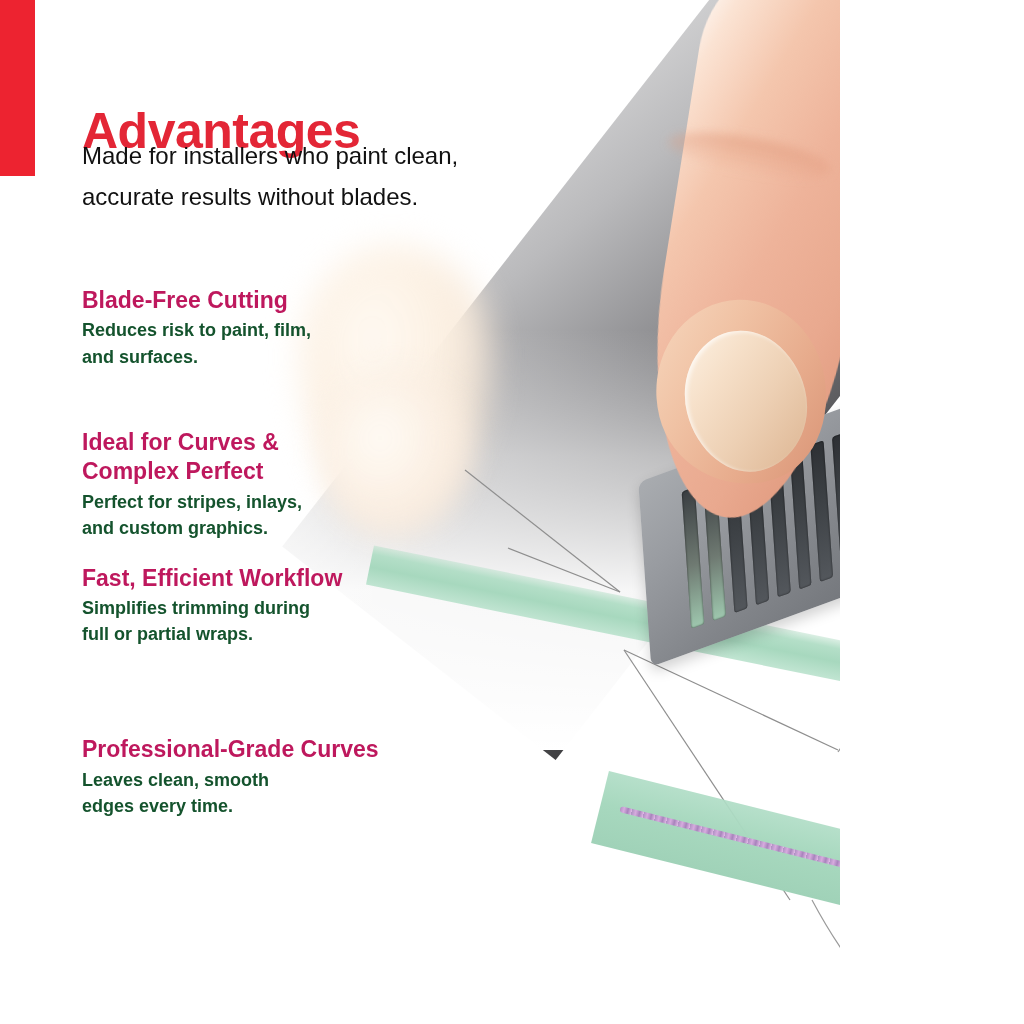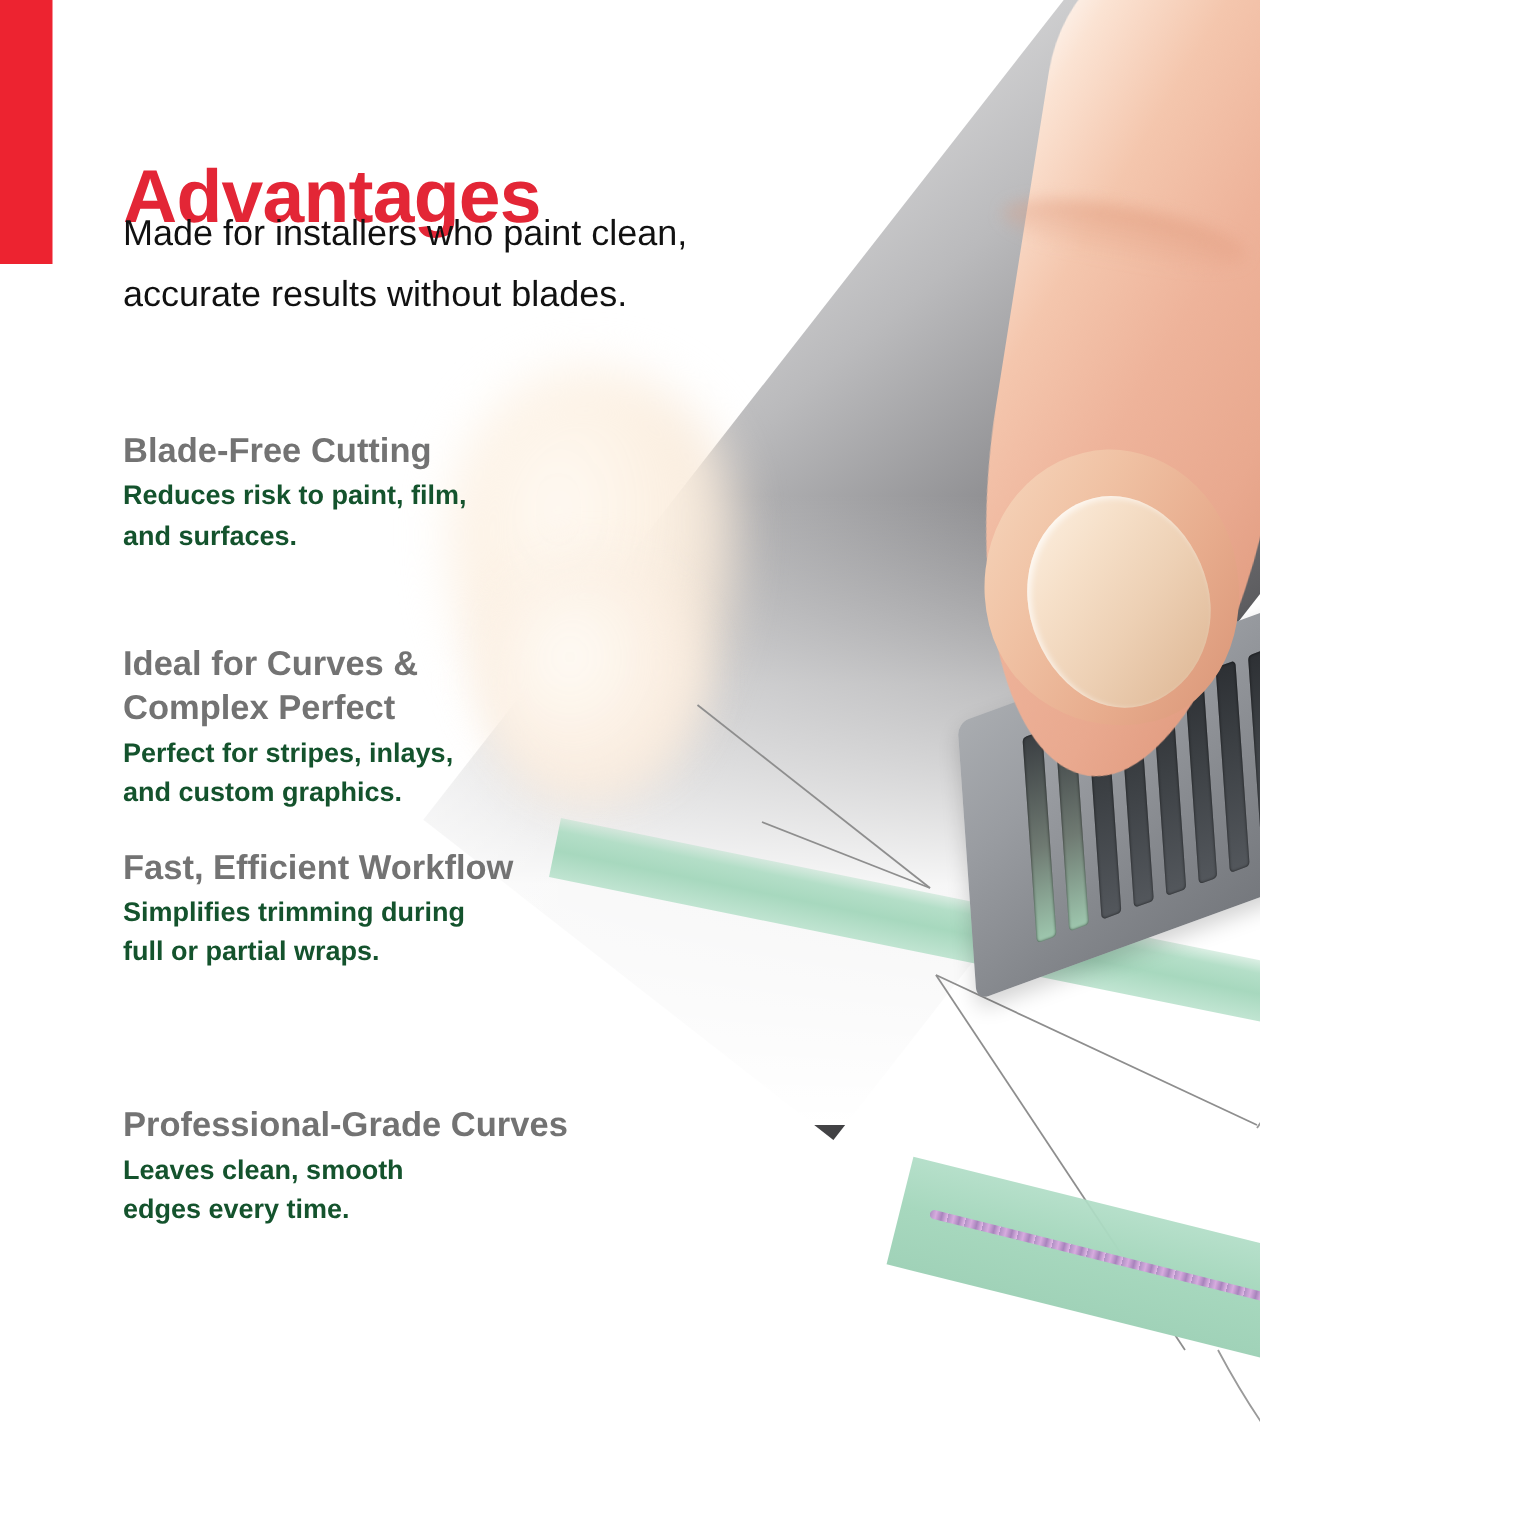--- a/index.html
+++ b/index.html
@@ -300,21 +300,21 @@
   .features {
     position: absolute;
     left: 82px;
     top: 286px;
     width: 420px;
   }
   .feature {
     margin-bottom: 40px;
   }
   .feature-title {
-    color: #737373;
+    color: #be185d;
     font-size: 23px;
     font-weight: 700;
     line-height: 1.28;
     margin: 0 0 2px 0;
   }
   .feature-title .l { display: block; }
   .feature-desc {
     color: #14532d;
     font-size: 18px;
     font-weight: 700;

